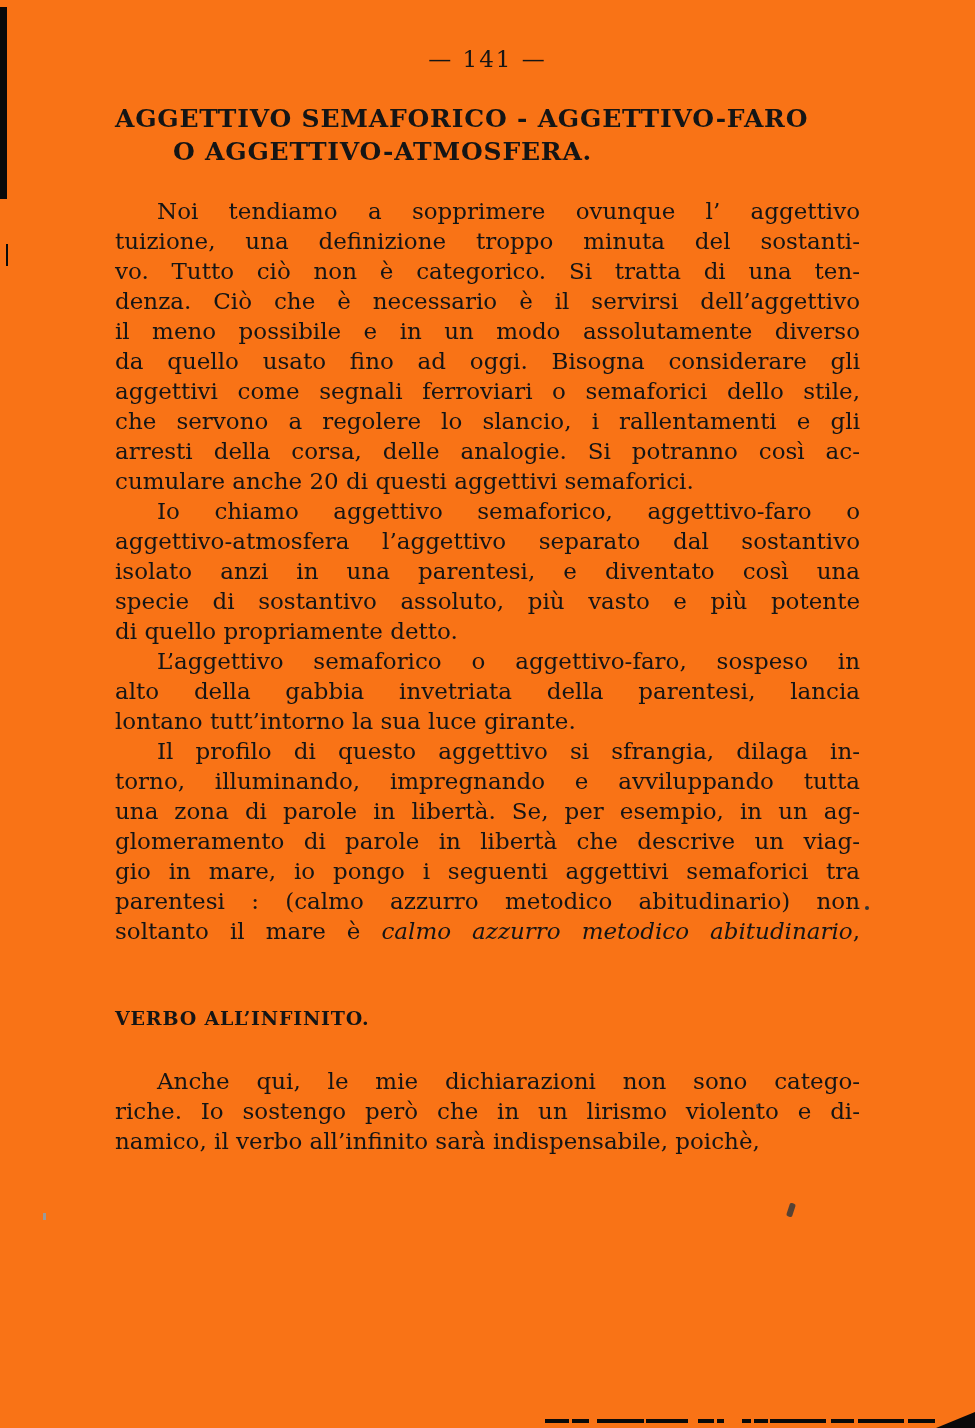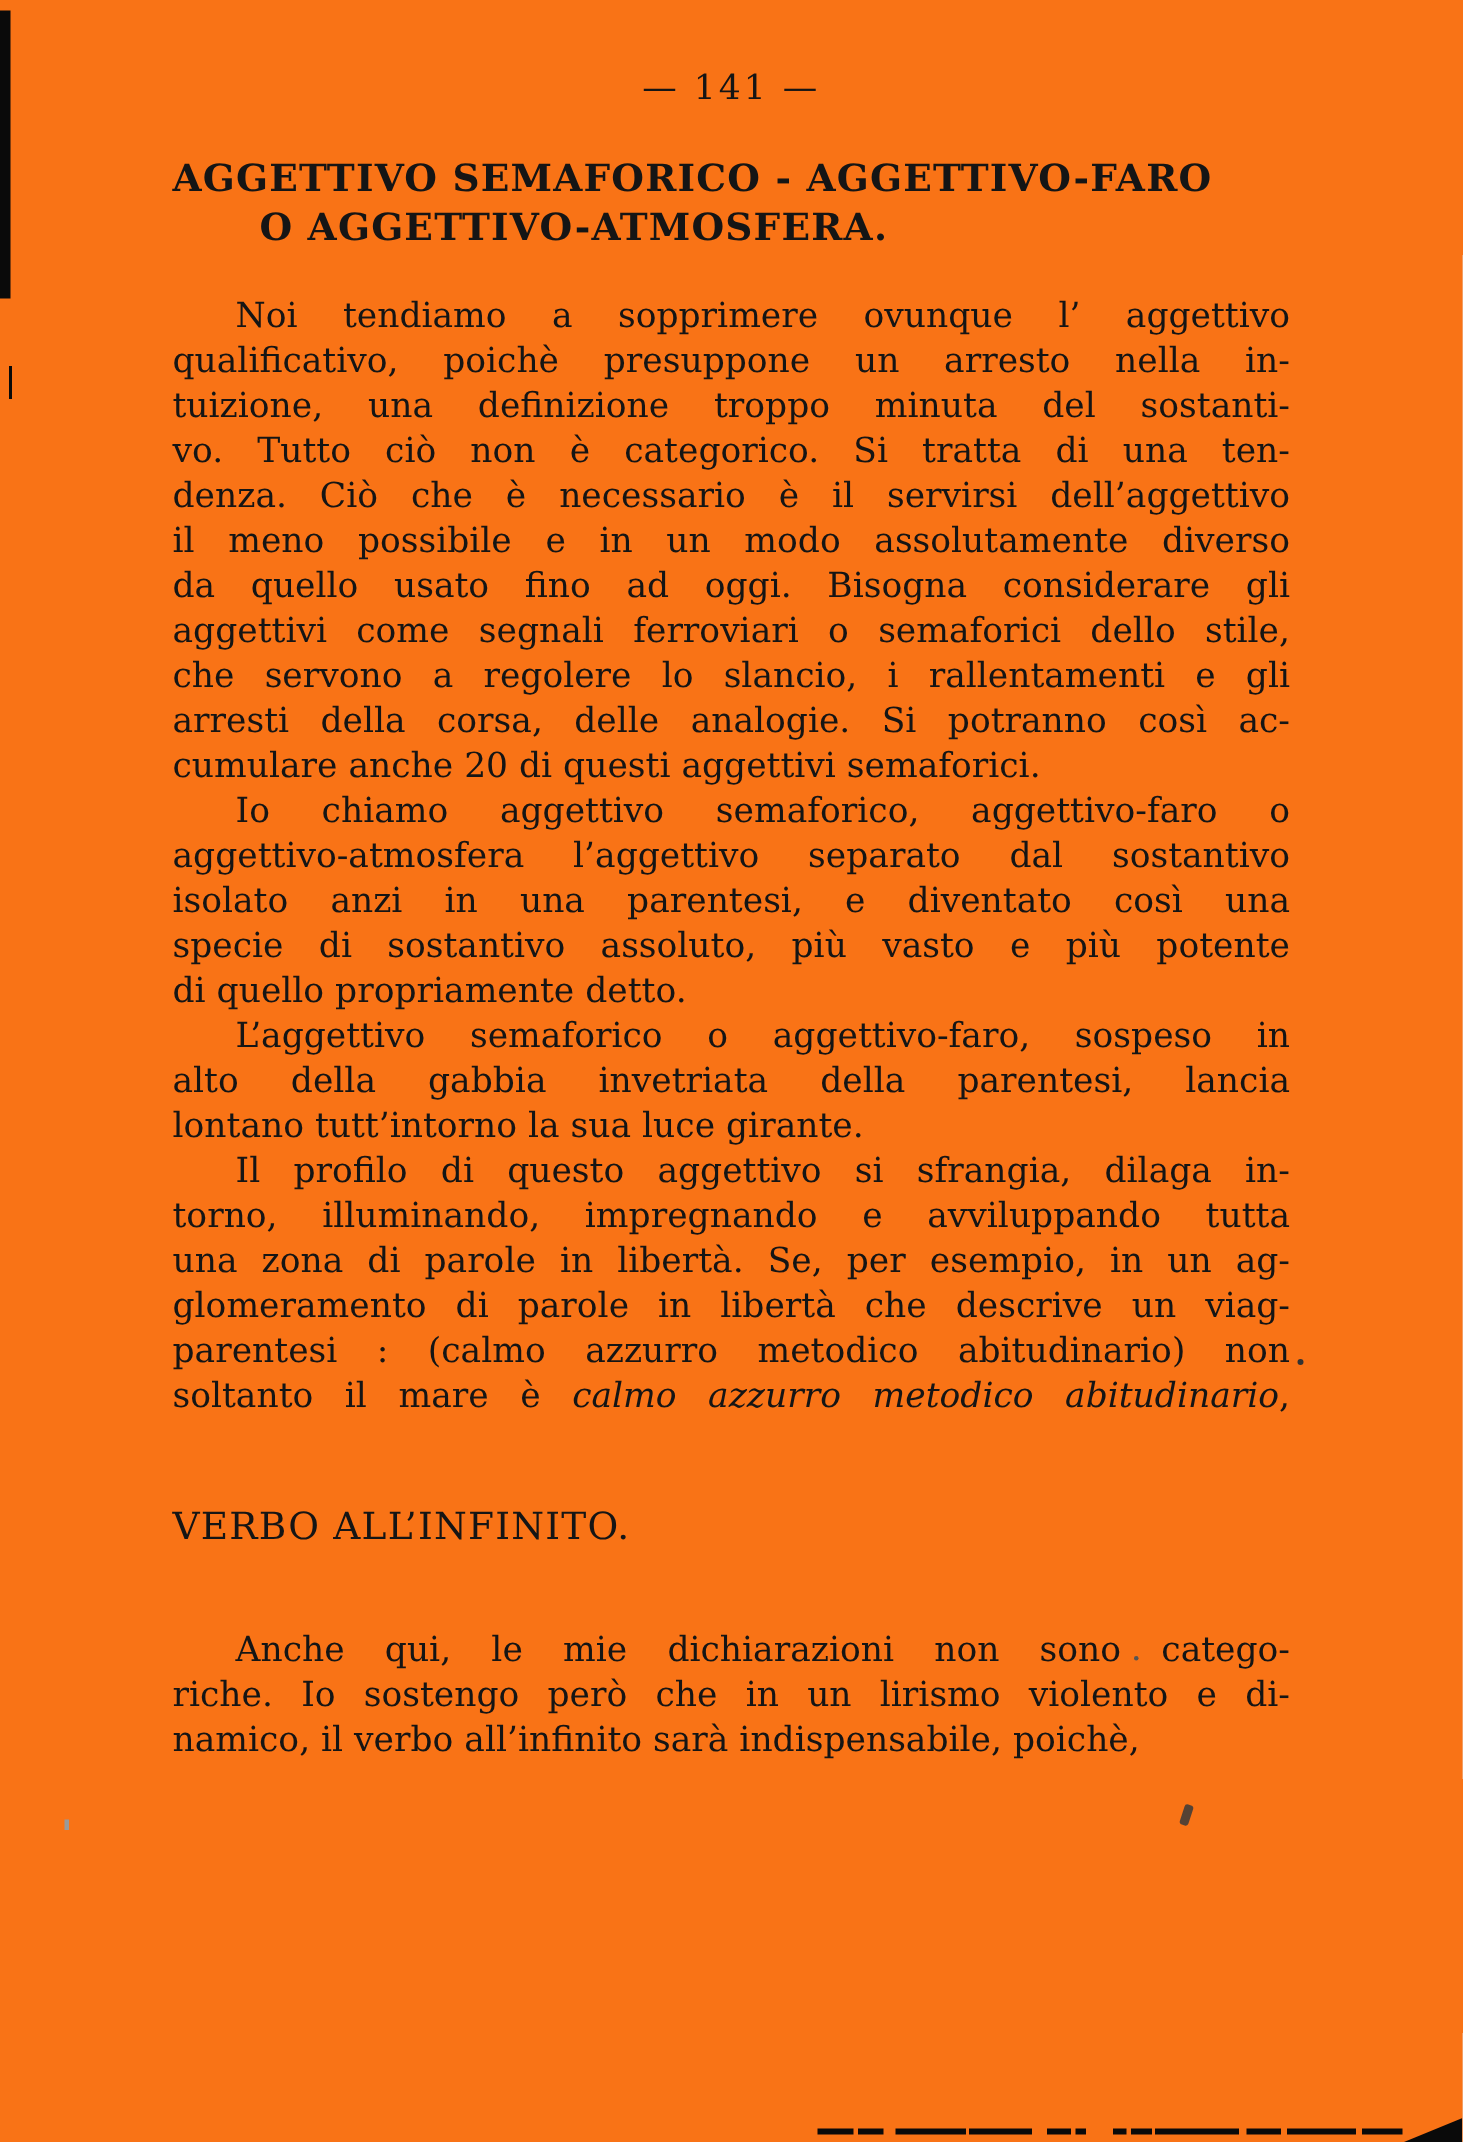--- a/index.html
+++ b/index.html
@@ -39,26 +39,26 @@
     text-align: justify;
     text-align-last: justify;
     white-space: normal;
     height: 30px;
     overflow: visible;
   }
   .line.indent { text-indent: 42px; }
   .line.last { text-align-last: left; }
   .em { font-style: italic; }
   .heading2 {
-    font-weight: normal;
-    font-size: 25px;
+    font-weight: bold;
+    font-size: 19px;
     line-height: 32px;
     letter-spacing: 0.8px;
     margin-top: 56px;
-    margin-bottom: 51px;
+    margin-bottom: 32px;
   }
   
   .artifact { position: absolute; background: #0a0a0a; }
   .left-bar      { left: 0;   top: 7px;    width: 7px;  height: 192px; }
   .left-bar-2    { left: 6px; top: 244px;  width: 2px;  height: 22px; }
   .ink-speck     { left: 788px; top: 1203px; width: 6px; height: 14px;
                    background: #3a3a3a; border-radius: 2px;
                    transform: rotate(18deg); opacity: .85; }
   .dot-tra       { left: 865px; top: 906px; width: 4px; height: 4px; border-radius: 50%; background:#333; }
   .dot-margin    { left: 43px;  top: 1213px; width: 3px; height: 7px; background:#9a9a9a; }
@@ -97,21 +97,20 @@
   <div class="page-number">— 141 —</div>
 
   <div class="heading1">
     <div class="h1-line1">AGGETTIVO SEMAFORICO - AGGETTIVO-FARO</div>
     <div class="h1-line2">O AGGETTIVO-ATMOSFERA.</div>
   </div>
 
   <div class="body-text">
       <div class="paragraph">
         <div class="line indent"><span>Noi tendiamo a sopprimere ovunque l’ aggettivo</span></div>
-        <div class="line"><span>qualificativo, poichè presuppone un arresto nella in-</span></div>
         <div class="line"><span>tuizione, una definizione troppo minuta del sostanti-</span></div>
         <div class="line"><span>vo. Tutto ciò non è categorico. Si tratta di una ten-</span></div>
         <div class="line"><span>denza. Ciò che è necessario è il servirsi dell’aggettivo</span></div>
         <div class="line"><span>il meno possibile e in un modo assolutamente diverso</span></div>
         <div class="line"><span>da quello usato fino ad oggi. Bisogna considerare gli</span></div>
         <div class="line"><span>aggettivi come segnali ferroviari o semaforici dello stile,</span></div>
         <div class="line"><span>che servono a regolere lo slancio, i rallentamenti e gli</span></div>
         <div class="line"><span>arresti della corsa, delle analogie. Si potranno così ac-</span></div>
         <div class="line last"><span>cumulare anche 20 di questi aggettivi semaforici.</span></div>
       </div>
@@ -125,20 +124,21 @@
       <div class="paragraph">
         <div class="line indent"><span>L’aggettivo semaforico o aggettivo-faro, sospeso in</span></div>
         <div class="line"><span>alto della gabbia invetriata della parentesi, lancia</span></div>
         <div class="line last"><span>lontano tutt’intorno la sua luce girante.</span></div>
       </div>
       <div class="paragraph">
         <div class="line indent"><span>Il profilo di questo aggettivo si sfrangia, dilaga in-</span></div>
         <div class="line"><span>torno, illuminando, impregnando e avviluppando tutta</span></div>
         <div class="line"><span>una zona di parole in libertà. Se, per esempio, in un ag-</span></div>
         <div class="line"><span>glomeramento di parole in libertà che descrive un viag-</span></div>
+        <div class="line"><span>gio in mare, io pongo i seguenti aggettivi semaforici tra</span></div>
         <div class="line"><span>parentesi : (calmo azzurro metodico abitudinario) non</span></div>
         <div class="line"><span>soltanto il mare è </span><span class="em">calmo azzurro metodico abitudinario</span><span>,</span></div>
       </div>
     </div>
 
   <div class="heading2">VERBO ALL’INFINITO.</div>
 
   <div class="body-text">
       <div class="paragraph">
         <div class="line indent"><span>Anche qui, le mie dichiarazioni non sono catego-</span></div>

